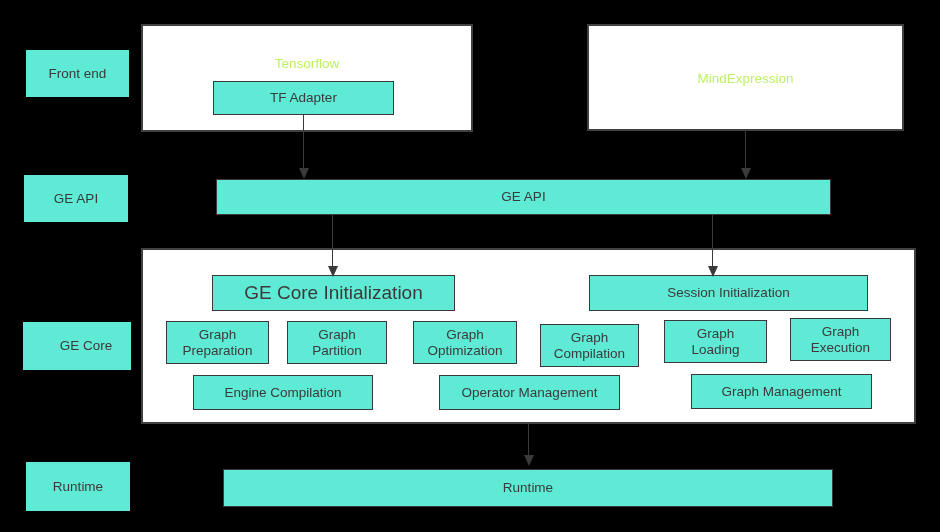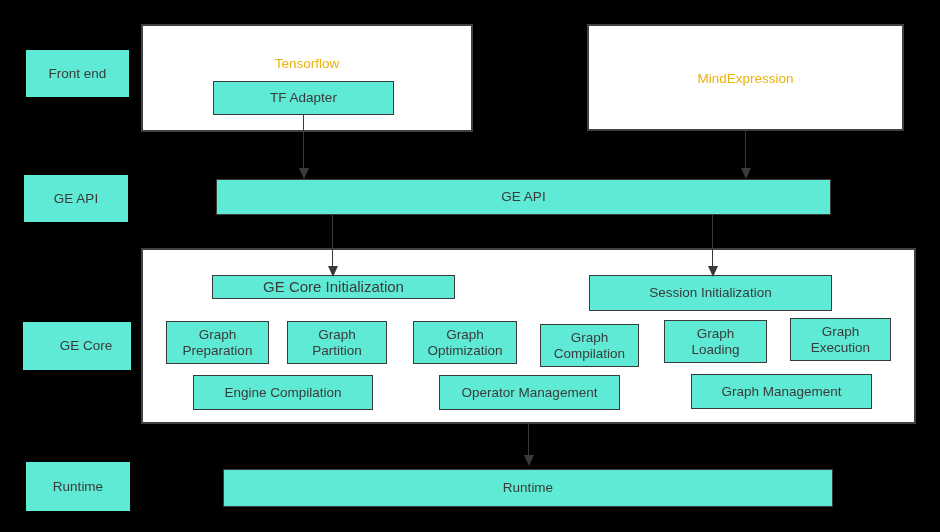--- a/index.html
+++ b/index.html
@@ -39,21 +39,21 @@
   }
   .container-box {
     position: absolute;
     background: #ffffff;
     border: 2px solid #414141;
     z-index: 1;
   }
   .label-col { font-size: 13.5px; }
   .title-text {
     position: absolute;
-    color: #eab308;
+    color: #bef264;
     font-size: 13.5px;
     text-align: center;
     z-index: 4;
   }
   
   .arrow {
     position: absolute;
     z-index: 5;
   }
   .arrow .shaft {
@@ -112,23 +112,23 @@
     <div class="head"></div>
   </div>
 
   <div class="arrow" style="left:707px;top:215px;width:11px;height:62px;">
     <div class="shaft" style="height:51px;"></div>
     <div class="head"></div>
   </div>
 
   <div class="container-box" style="left:141px;top:248px;width:775px;height:176px;"></div>
 
-  <div class="box stroked" style="left:212px;top:275px;width:243px;height:24px;font-size:15px;">GE Core Initialization</div>
+  <div class="box stroked" style="left:212px;top:275px;width:243px;height:36px;font-size:19px;">GE Core Initialization</div>
 
-  <div class="box stroked" style="left:589px;top:275px;width:243px;height:36px;font-size:13.5px;">Session Initialization</div>
+  <div class="box stroked" style="left:589px;top:275px;width:279px;height:36px;font-size:13.5px;">Session Initialization</div>
 
   <div class="box stroked" style="left:166px;top:321px;width:103px;height:43px;font-size:13.5px;">Graph
 Preparation</div>
 
   <div class="box stroked" style="left:287px;top:321px;width:100px;height:43px;font-size:13.5px;">Graph
 Partition</div>
 
   <div class="box stroked" style="left:413px;top:321px;width:104px;height:43px;font-size:13.5px;">Graph
 Optimization</div>
 

